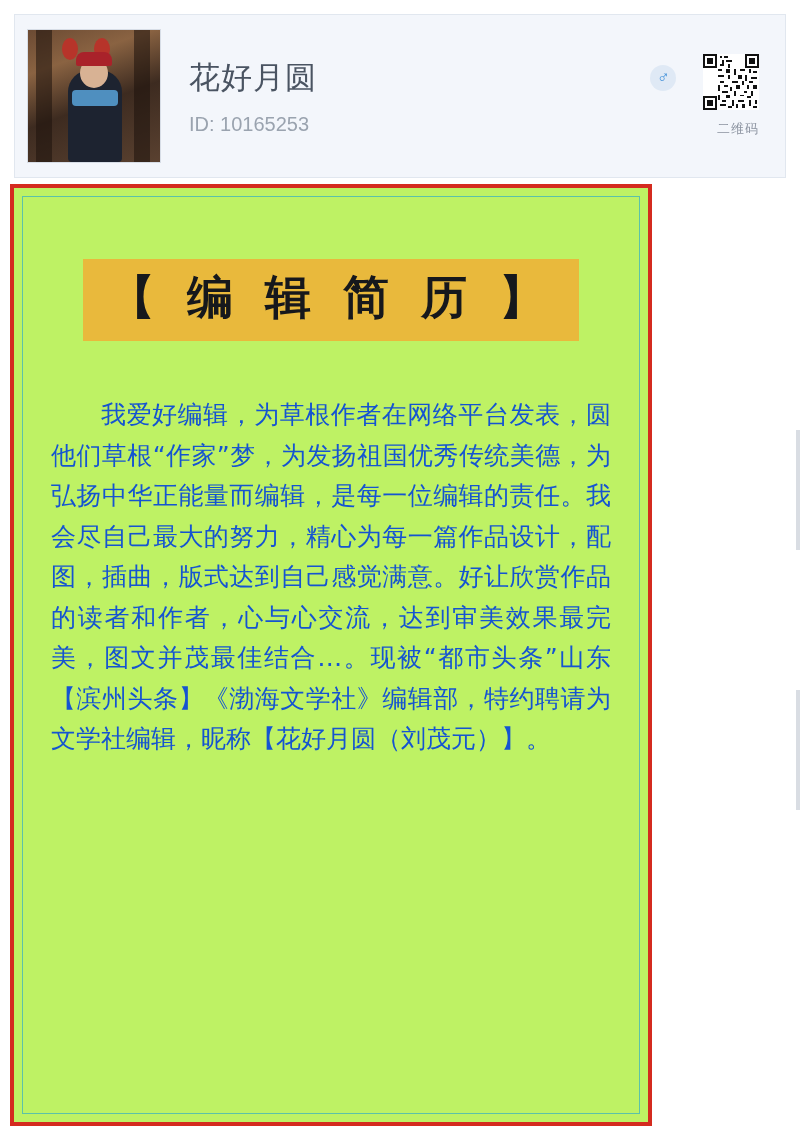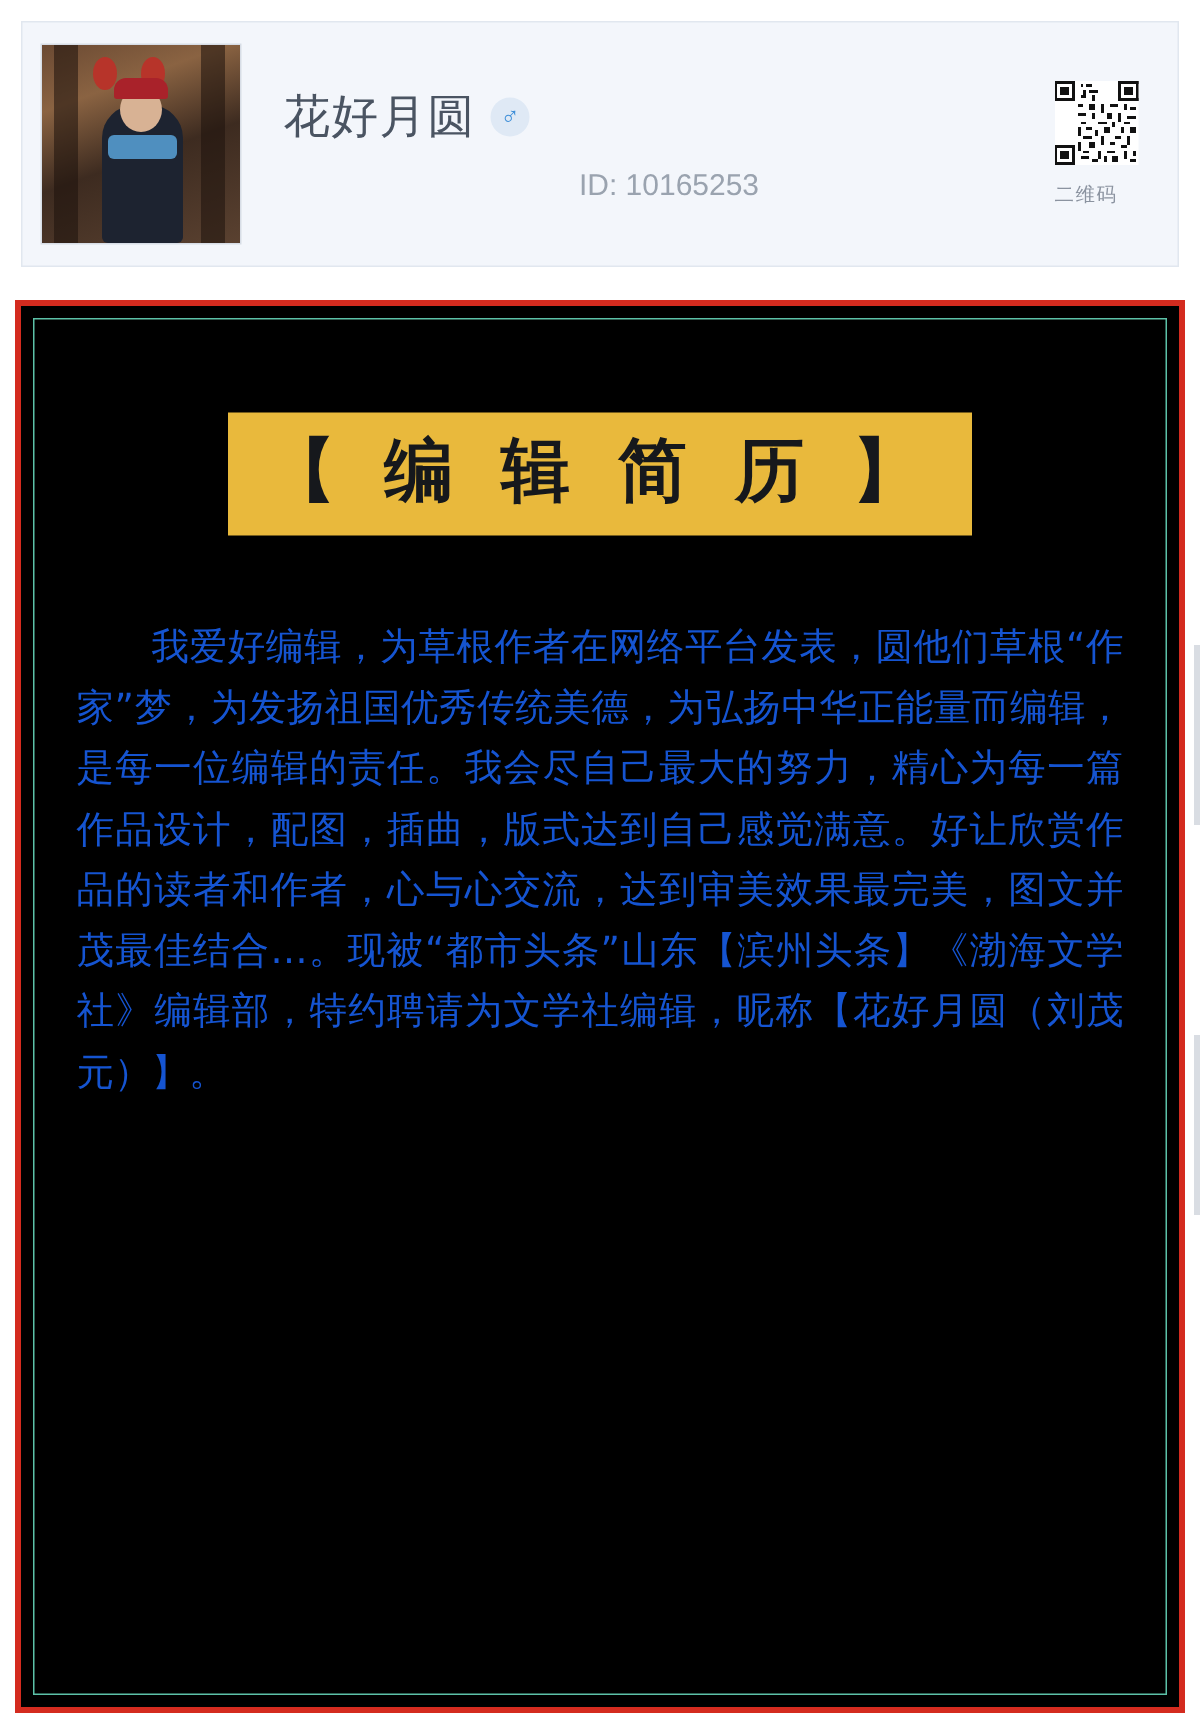--- a/index.html
+++ b/index.html
@@ -95,22 +95,22 @@
   }
 
   .profile-text {
     flex: 1 1 auto;
     padding-left: 28px;
     color: #5c6472;
   }
   .name-row {
     display: flex;
     align-items: center;
-    gap: 10px;
     margin-bottom: 14px;
+    justify-content: space-between;
   }
   .nickname {
     font-size: 31px;
     color: #4a5462;
     letter-spacing: 1px;
   }
   .gender-badge {
     display: inline-flex;
     align-items: center;
     justify-content: center;
@@ -120,50 +120,50 @@
     background: #dfe9f5;
     color: #3f8fd8;
     font-size: 17px;
     line-height: 1;
   }
   .meta-row {
     font-size: 20px;
     color: #9aa3af;
     display: flex;
     gap: 22px;
-    justify-content: center;
   }
   .meta-item { white-space: nowrap; }
 
   .qr-block {
     flex: 0 0 auto;
     margin-right: 26px;
-    text-align: left;
+    text-align: right;
+    margin-left: 27px;
   }
   .qr-code {
     width: 56px;
     height: 56px;
     margin: 0 auto 6px auto;
   }
   .qr-label {
     font-size: 13px;
     color: #8b93a0;
     letter-spacing: 1px;
   }
 
   
   .article-frame {
     position: absolute;
     left: 10px;
-    top: 200px;
-    width: 780px;
+    top: 184px;
+    width: 642px;
     height: 942px;
     box-sizing: border-box;
     border: 4px solid #d42b1f;
-    background: #000000;
+    background: #bef264;
   }
   .article-inner {
     position: absolute;
     left: 8px;
     top: 8px;
     right: 8px;
     bottom: 8px;
     border: 1px solid #5cc2a8;
     box-sizing: border-box;
     padding: 40px 28px 20px 28px;

